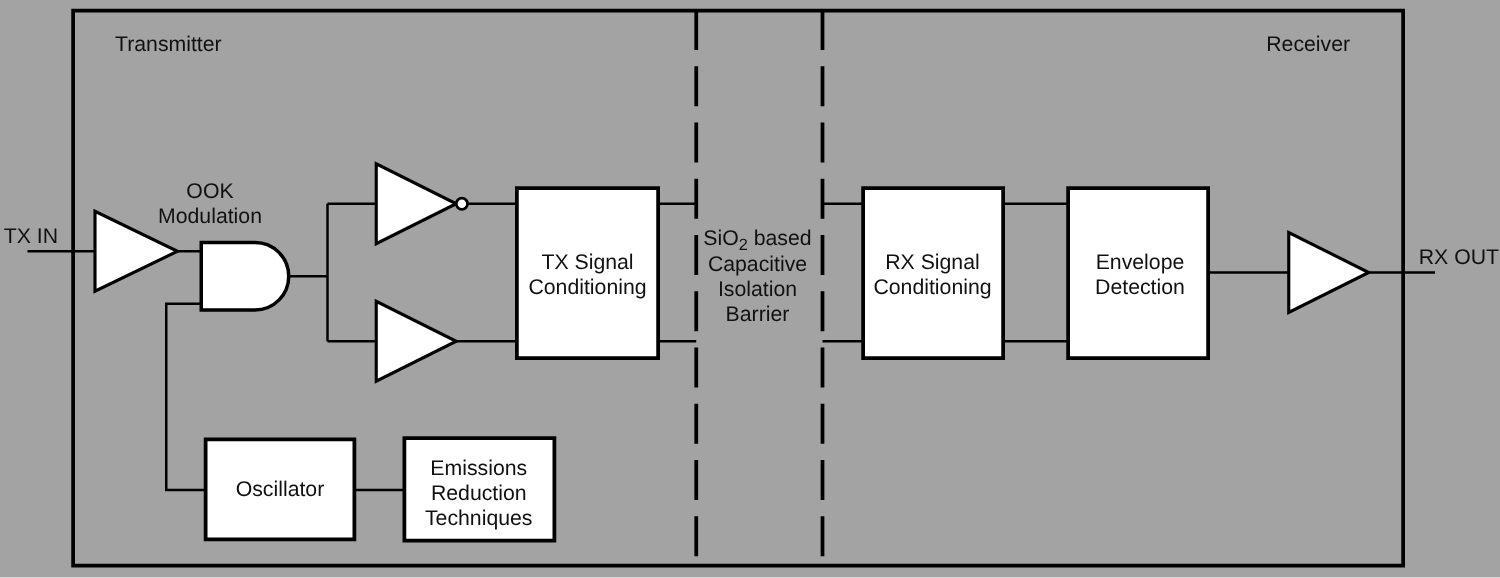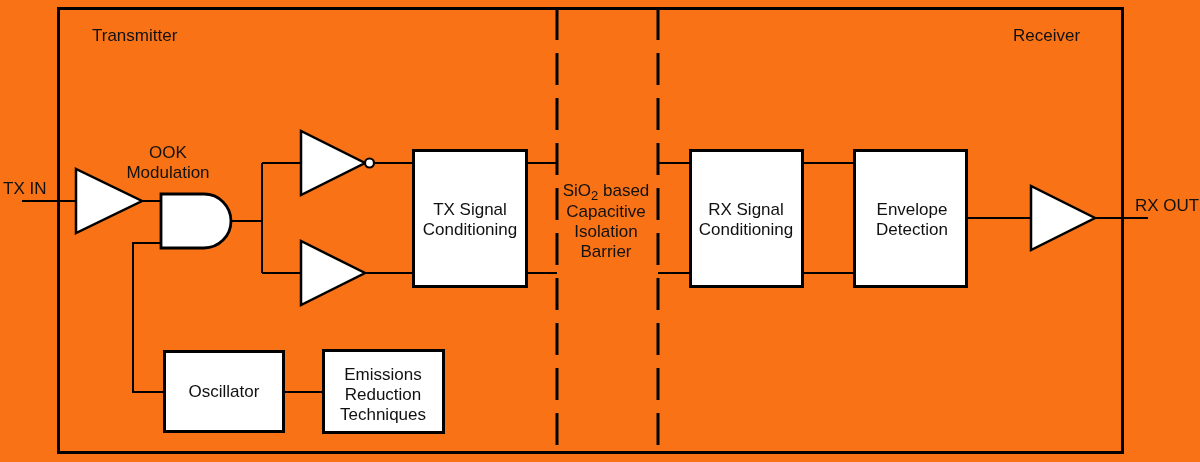--- a/index.html
+++ b/index.html
@@ -4,21 +4,21 @@
 <style>
   html, body {
     margin: 0;
     padding: 0;
     background: #ffffff;
   }
   .canvas {
     position: relative;
     width: 1200px;
     height: 462px;
-    background: #f97316;
+    background: #a3a3a3;
     font-family: "Liberation Sans", sans-serif;
   }
   svg { display: block; }
   text, tspan {
     font-family: "Liberation Sans", sans-serif;
     fill: #111111;
   }
   .lbl { font-size: 17px; }
   .sub { font-size: 13px; }
   .shape {

